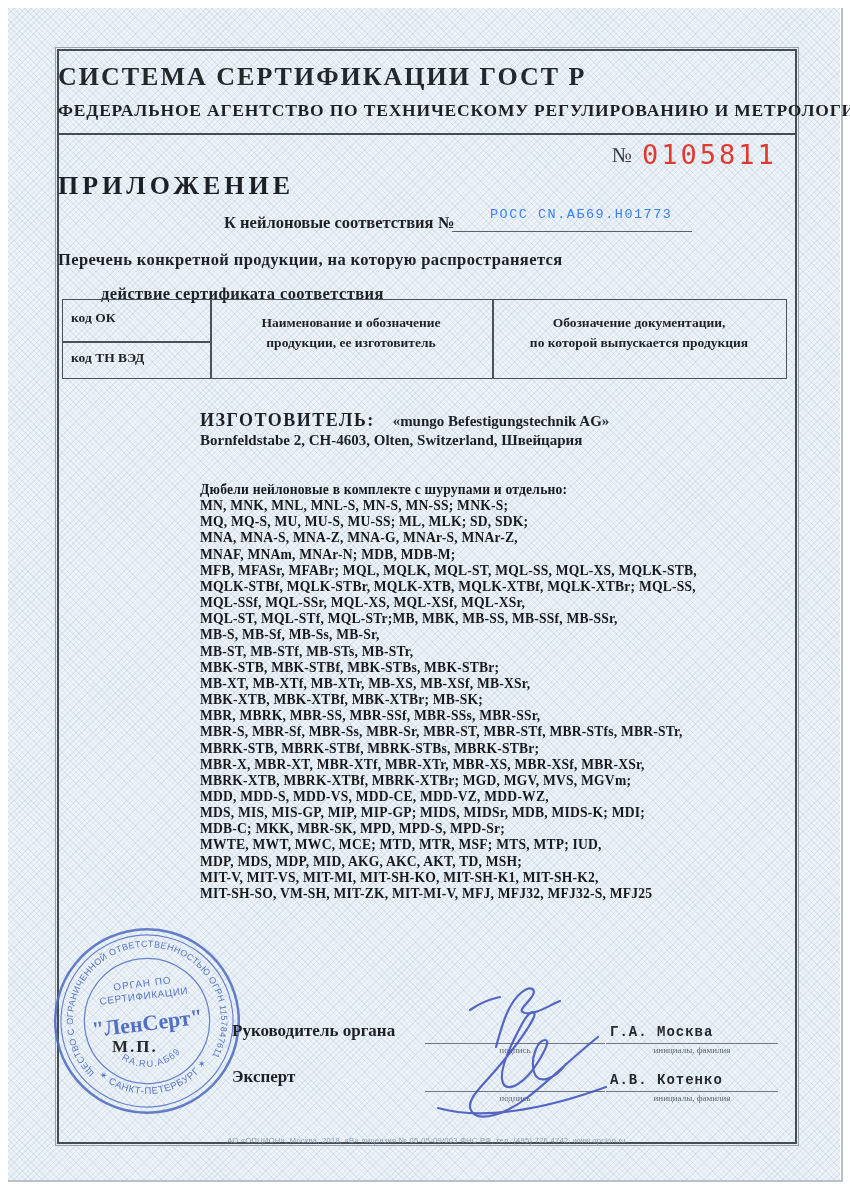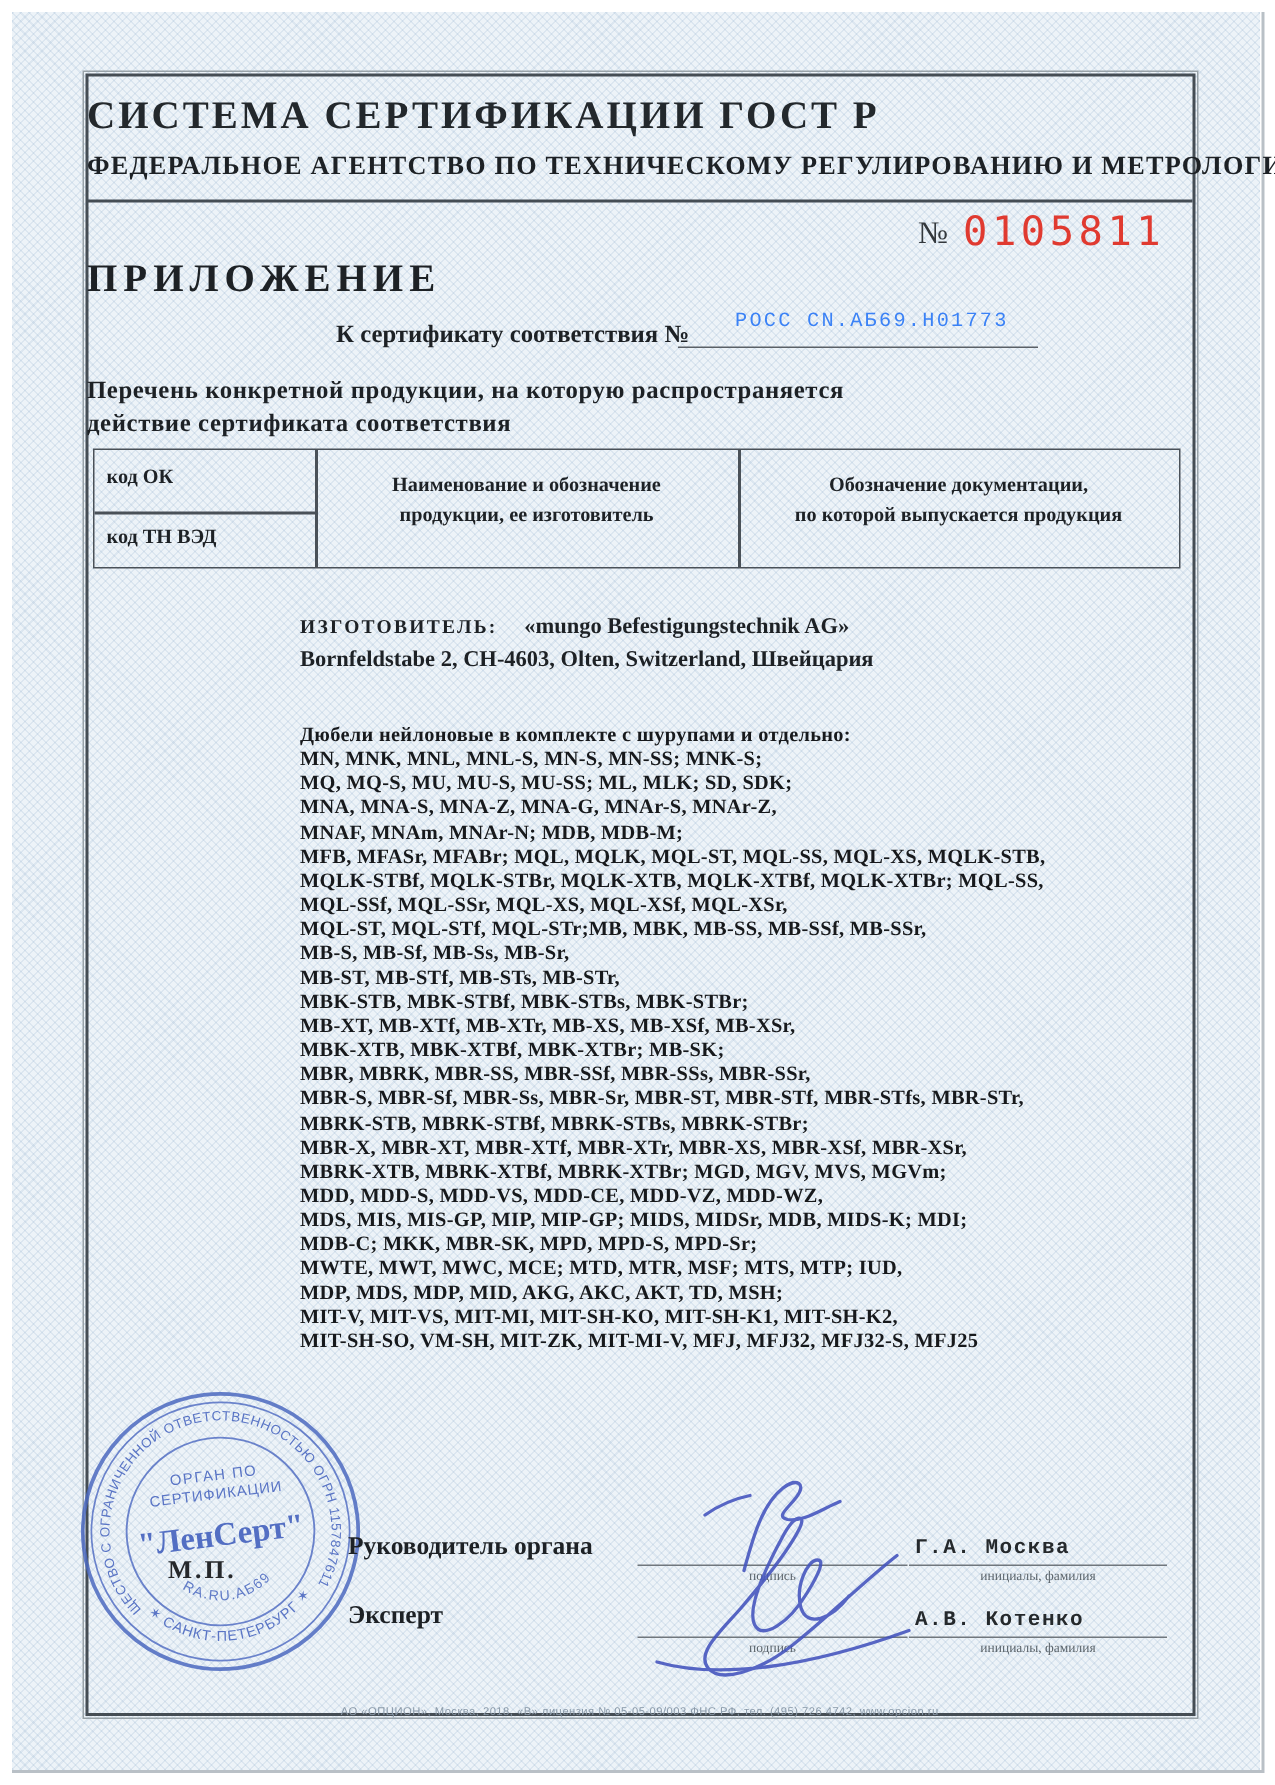--- a/index.html
+++ b/index.html
@@ -19,31 +19,31 @@
   .hdr-title{top:62px;font-size:26px;font-weight:bold;letter-spacing:2px;color:#23282c;white-space:nowrap;}
   .hdr-agency{top:100px;font-size:17.5px;font-weight:bold;letter-spacing:0.8px;white-space:nowrap;}
   .hdr-line{left:58px;top:133px;width:737px;height:2px;background:#454d54;}
   .num-prefix{left:612px;top:143px;font-size:21px;color:#33383c;}
   .num-value{left:642px;top:139px;font-family:"DejaVu Sans Mono",monospace;font-size:27px;letter-spacing:3px;}
   .doc-title{top:171px;font-size:26px;font-weight:bold;letter-spacing:4px;}
   .cert-label{left:224px;top:213px;font-size:16.5px;font-weight:bold;}
   .cert-num{left:490px;top:207px;font-family:"Liberation Mono",monospace;font-size:13.5px;letter-spacing:1.5px;color:#3b82f6;}
   .cert-underline{left:452px;top:231px;width:240px;height:1px;background:#5a6066;}
   .sub1{top:250px;font-size:16.5px;font-weight:bold;letter-spacing:0.4px;}
-  .sub2{top:272px;font-size:16.5px;font-weight:bold;letter-spacing:0.4px;}
+  .sub2{top:284px;font-size:16.5px;font-weight:bold;letter-spacing:0.4px;padding-left:43px;}
   .tbl{left:62px;top:299px;width:723px;height:78px;border:1.5px solid #4a5158;}
   .tbl .v1{position:absolute;left:147px;top:0;bottom:0;width:1.5px;background:#4a5158;}
   .tbl .v2{position:absolute;left:429px;top:0;bottom:0;width:1.5px;background:#4a5158;}
   .tbl .h1{position:absolute;left:0;width:147px;top:41px;height:1.5px;background:#4a5158;}
   .tbl .c-ok{position:absolute;left:8px;top:10px;font-size:13.5px;font-weight:bold;}
   .tbl .c-tn{position:absolute;left:8px;top:50px;font-size:13.5px;font-weight:bold;}
   .tbl .head2{position:absolute;left:147px;width:282px;top:13px;text-align:center;font-size:13.5px;font-weight:bold;line-height:20px;}
   .tbl .head3{position:absolute;left:429px;width:294px;top:13px;text-align:center;font-size:13.5px;font-weight:bold;line-height:20px;}
   .mfr1{left:200px;top:410px;font-size:15px;font-weight:bold;}
-  .mfr-label{letter-spacing:1.5px;font-size:13px;margin-right:14px;}
+  .mfr-label{letter-spacing:1.5px;font-size:18px;margin-right:14px;}
   .mfr2{left:200px;top:432px;font-size:15px;font-weight:bold;}
   .products{left:200px;top:482px;width:592px;font-size:13.6px;font-weight:bold;line-height:16.15px;letter-spacing:0.2px;color:#17191c;}
   .stamp{left:50px;top:924px;width:194px;height:194px;transform:rotate(-7deg);}
   .stamp text{fill:#4b68c0;}
   .mp{left:112px;top:1037px;font-size:17px;font-weight:bold;letter-spacing:2px;color:#26282b;}
   .role1{left:232px;top:1021px;font-size:17px;font-weight:bold;}
   .role2{left:232px;top:1067px;font-size:17px;font-weight:bold;}
   .sline{height:1px;background:#70777d;}
   .sl1{left:425px;top:1043px;width:180px;}
   .sl2{left:606px;top:1043px;width:172px;}
@@ -75,21 +75,21 @@
 
   <div class="abs ctr hdr-title">СИСТЕМА СЕРТИФИКАЦИИ ГОСТ Р</div>
   <div class="abs ctr hdr-agency">ФЕДЕРАЛЬНОЕ АГЕНТСТВО ПО ТЕХНИЧЕСКОМУ РЕГУЛИРОВАНИЮ И МЕТРОЛОГИИ</div>
   <div class="abs hdr-line"></div>
 
   <span class="abs num-prefix">№</span>
   <span class="abs num-value" style="color:#e03a30;">0105811</span>
 
   <div class="abs ctr doc-title">ПРИЛОЖЕНИЕ</div>
 
-  <span class="abs cert-label">К сертификату соответствия №</span>
+  <span class="abs cert-label">К нейлоновые соответствия №</span>
   <span class="abs cert-num">РОСС CN.АБ69.Н01773</span>
   <div class="abs cert-underline"></div>
 
   <div class="abs ctr sub1">Перечень конкретной продукции,  на которую распространяется</div>
   <div class="abs ctr sub2">действие сертификата соответствия</div>
 
   <div class="abs tbl">
     <div class="v1"></div>
     <div class="v2"></div>
     <div class="h1"></div>

